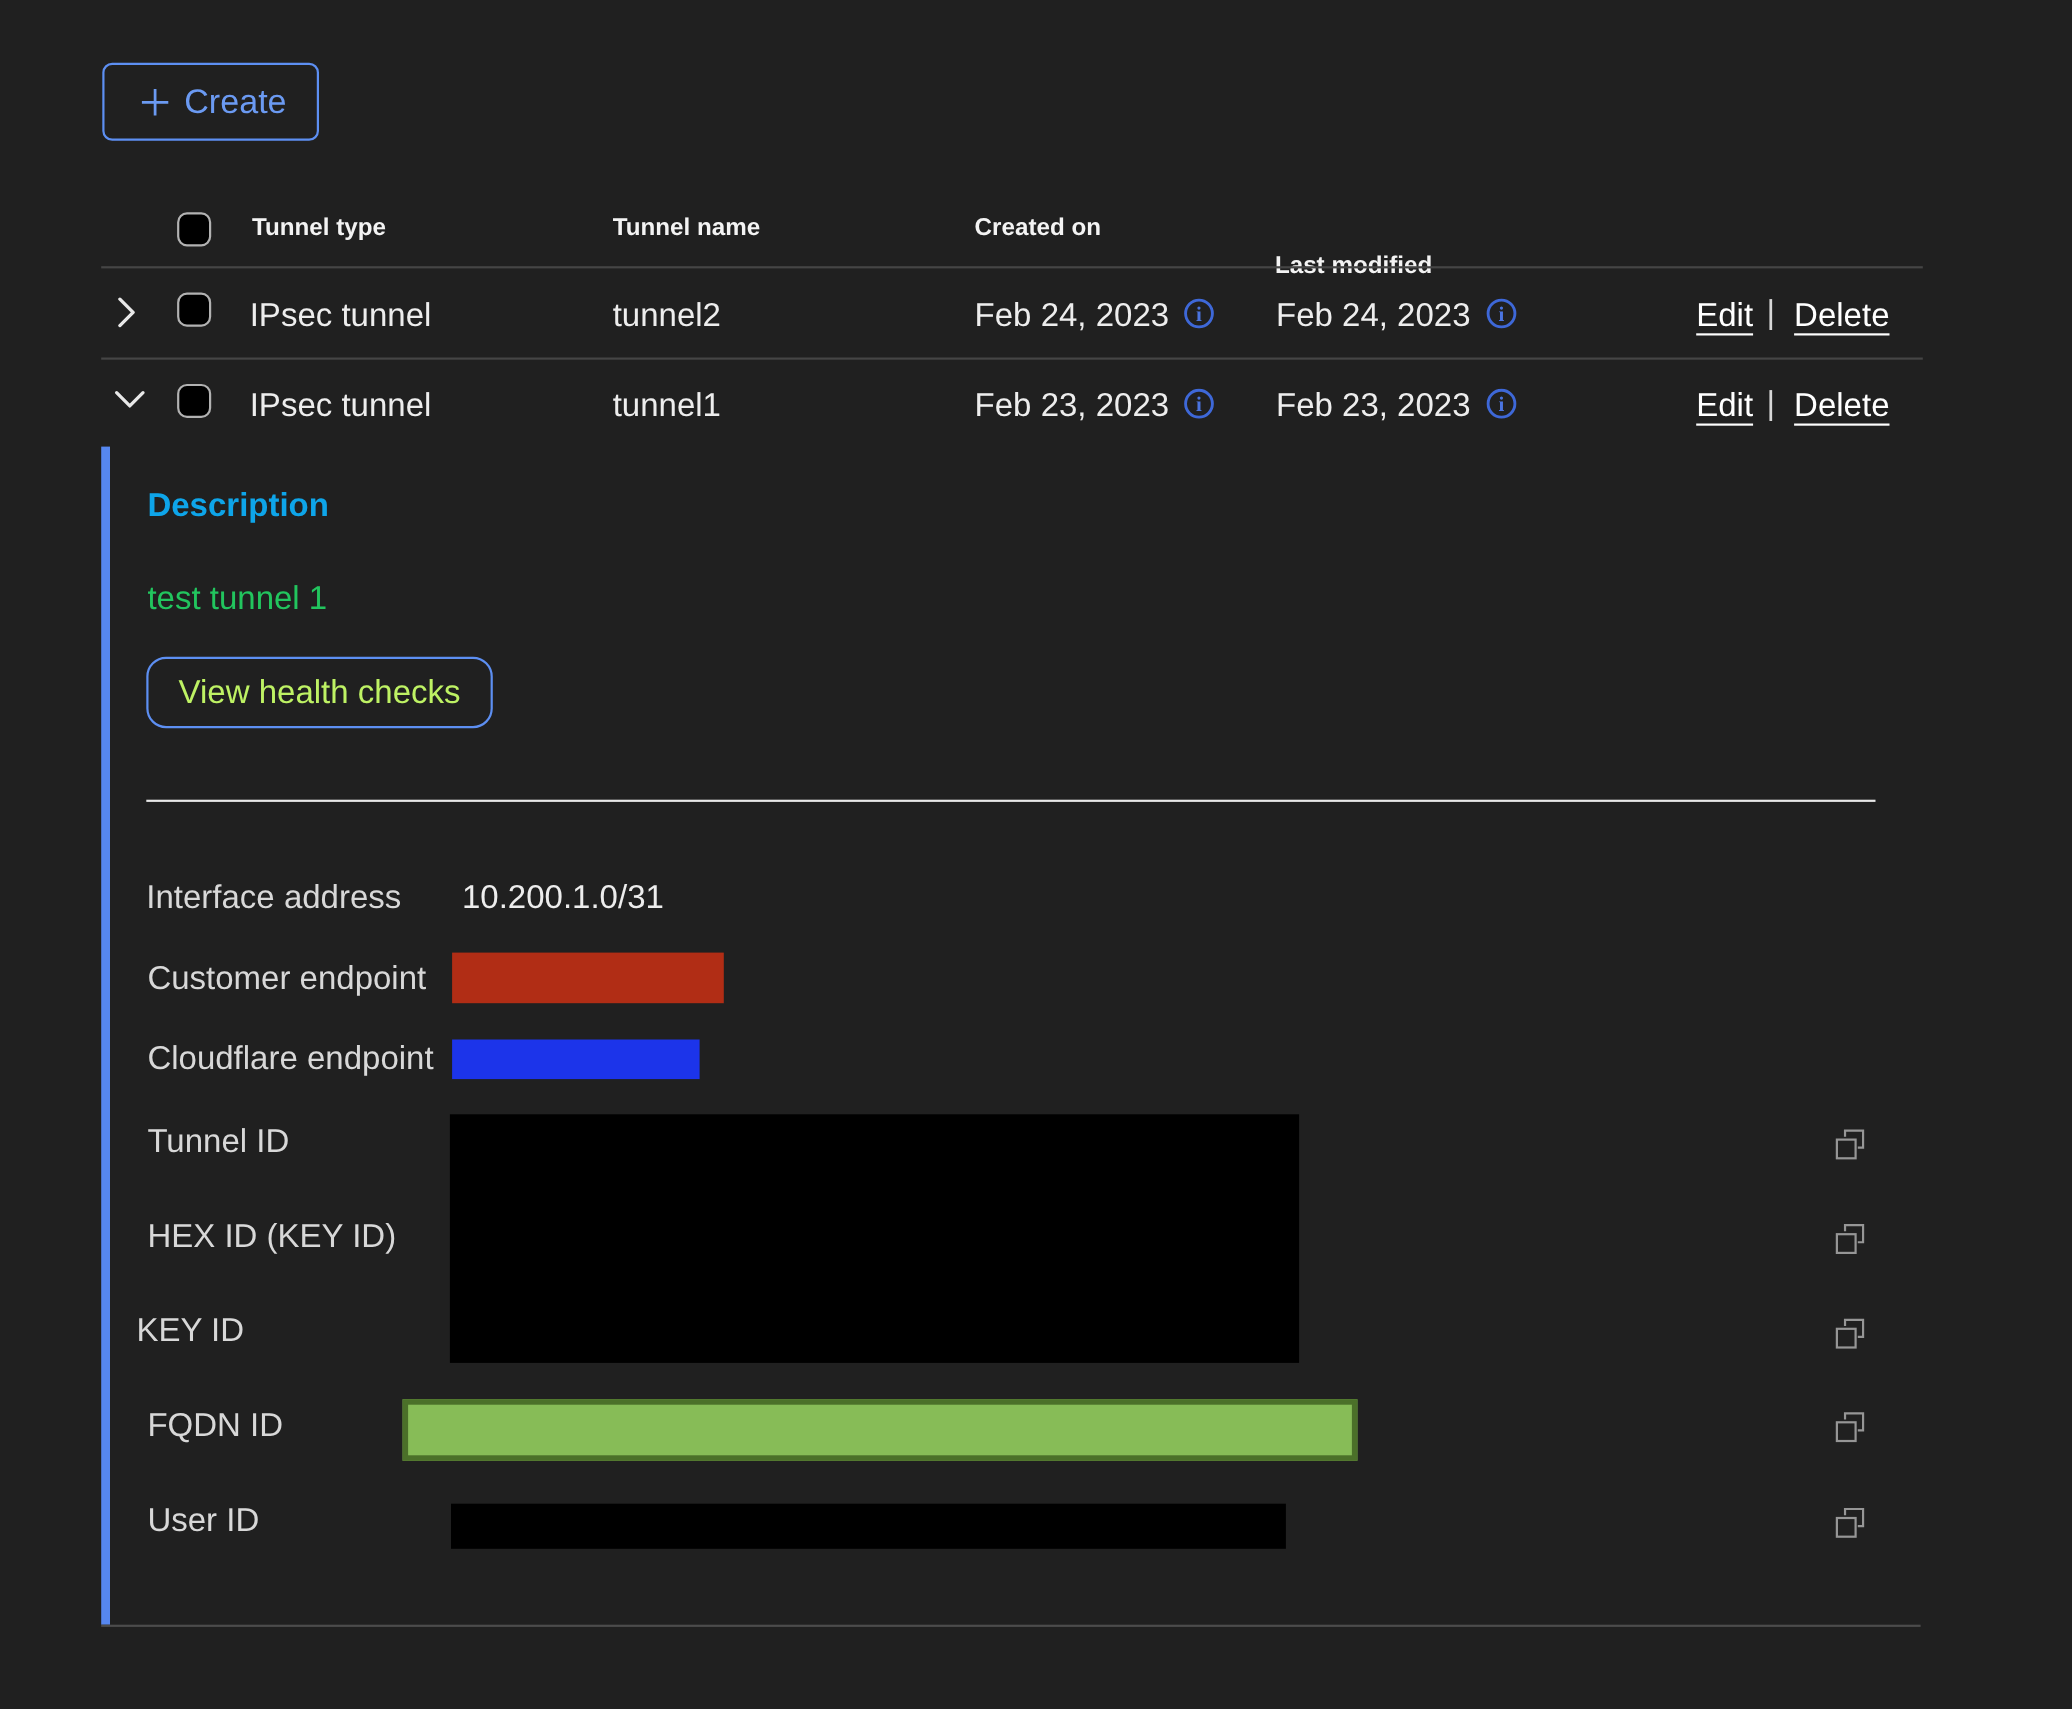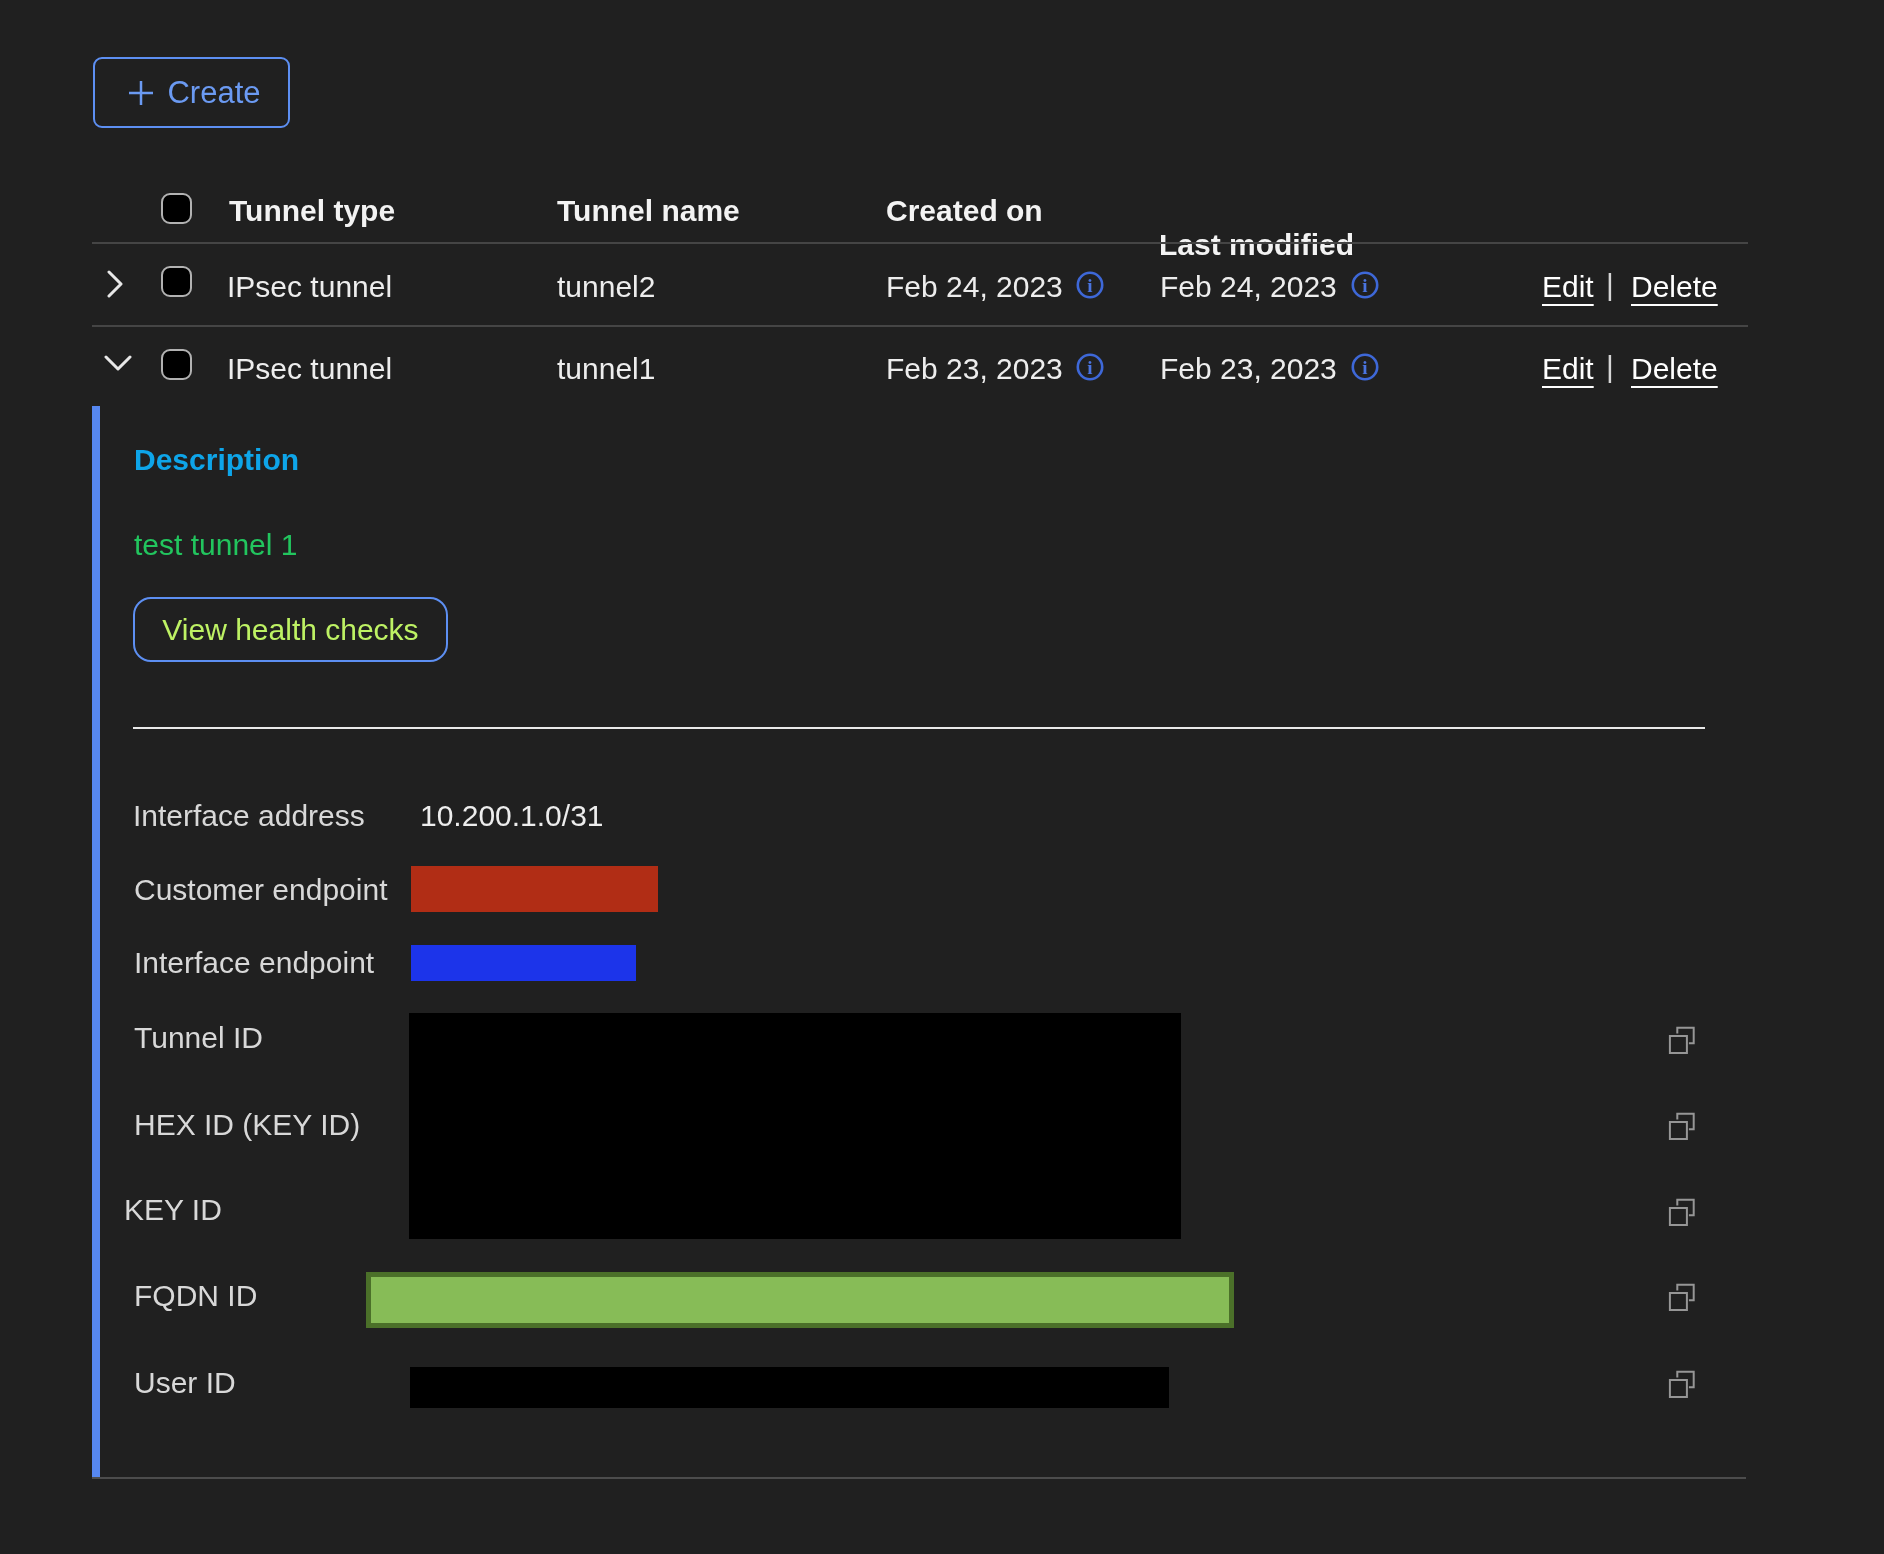--- a/index.html
+++ b/index.html
@@ -4,21 +4,21 @@
 <style>
   html,body{margin:0;padding:0;}
   body{
     width:1884px;height:1554px;position:relative;overflow:hidden;
     background:#202020;
     font-family:"Liberation Sans", sans-serif;
     -webkit-font-smoothing:antialiased;
   }
   .abs{position:absolute;}
   .txt{font-size:30px;color:#ededed;white-space:nowrap;}
-  .hdr{font-size:30px;font-weight:bold;color:#f3f3f3;white-space:nowrap;}
+  .hdr{font-size:22px;font-weight:bold;color:#f3f3f3;white-space:nowrap;}
   .lbl{font-size:30px;color:#d8d8d8;white-space:nowrap;}
   .link{font-size:30px;color:#ffffff;text-decoration:underline;text-underline-offset:7px;text-decoration-thickness:2px;white-space:nowrap;}
   .hline{position:absolute;height:2px;background:#454545;}
   .checkbox{position:absolute;width:27px;height:27px;border:2px solid #b2b2b2;border-radius:9px;background:#000;}
   
   .create-btn{
     position:absolute;left:93px;top:57px;width:188px;height:67px;
     border:2px solid #5d8ff2;border-radius:9px;
     display:flex;align-items:center;justify-content:center;
     color:#6b9af2;font-size:31px;padding-left:5px;
@@ -94,21 +94,21 @@
 <div class="abs lbl" style="left:134px;top:528px;color:#22c55e;">test tunnel 1</div>
 <div class="vhc-btn">View health checks</div>
 <div class="hline" style="left:133px;top:727px;width:1572px;height:2px;background:#e8e8e8;"></div>
 
 <div class="abs lbl" style="left:133px;top:799px;">Interface address</div>
 <div class="abs lbl" style="left:420px;top:799px;color:#ededed;">10.200.1.0/31</div>
 
 <div class="abs lbl" style="left:134px;top:873px;">Customer endpoint</div>
 <div class="abs" style="left:411px;top:866px;width:247px;height:46px;background:#b12d15;"></div>
 
-<div class="abs lbl" style="left:134px;top:946px;">Interface endpoint</div>
+<div class="abs lbl" style="left:134px;top:946px;">Cloudflare endpoint</div>
 <div class="abs" style="left:411px;top:945px;width:225px;height:36px;background:#1c34ea;"></div>
 
 <div class="abs lbl" style="left:134px;top:1021px;">Tunnel ID</div>
 <div class="abs" style="left:409px;top:1013px;width:772px;height:226px;background:#000;"></div>
 <div class="abs lbl" style="left:134px;top:1108px;">HEX ID (KEY ID)</div>
 <div class="abs lbl" style="left:124px;top:1193px;">KEY ID</div>
 
 <div class="abs lbl" style="left:134px;top:1279px;">FQDN ID</div>
 <div class="abs" style="left:366px;top:1272px;width:868px;height:56px;background:#87bc57;border:5px solid #4b7029;box-sizing:border-box;"></div>
 

